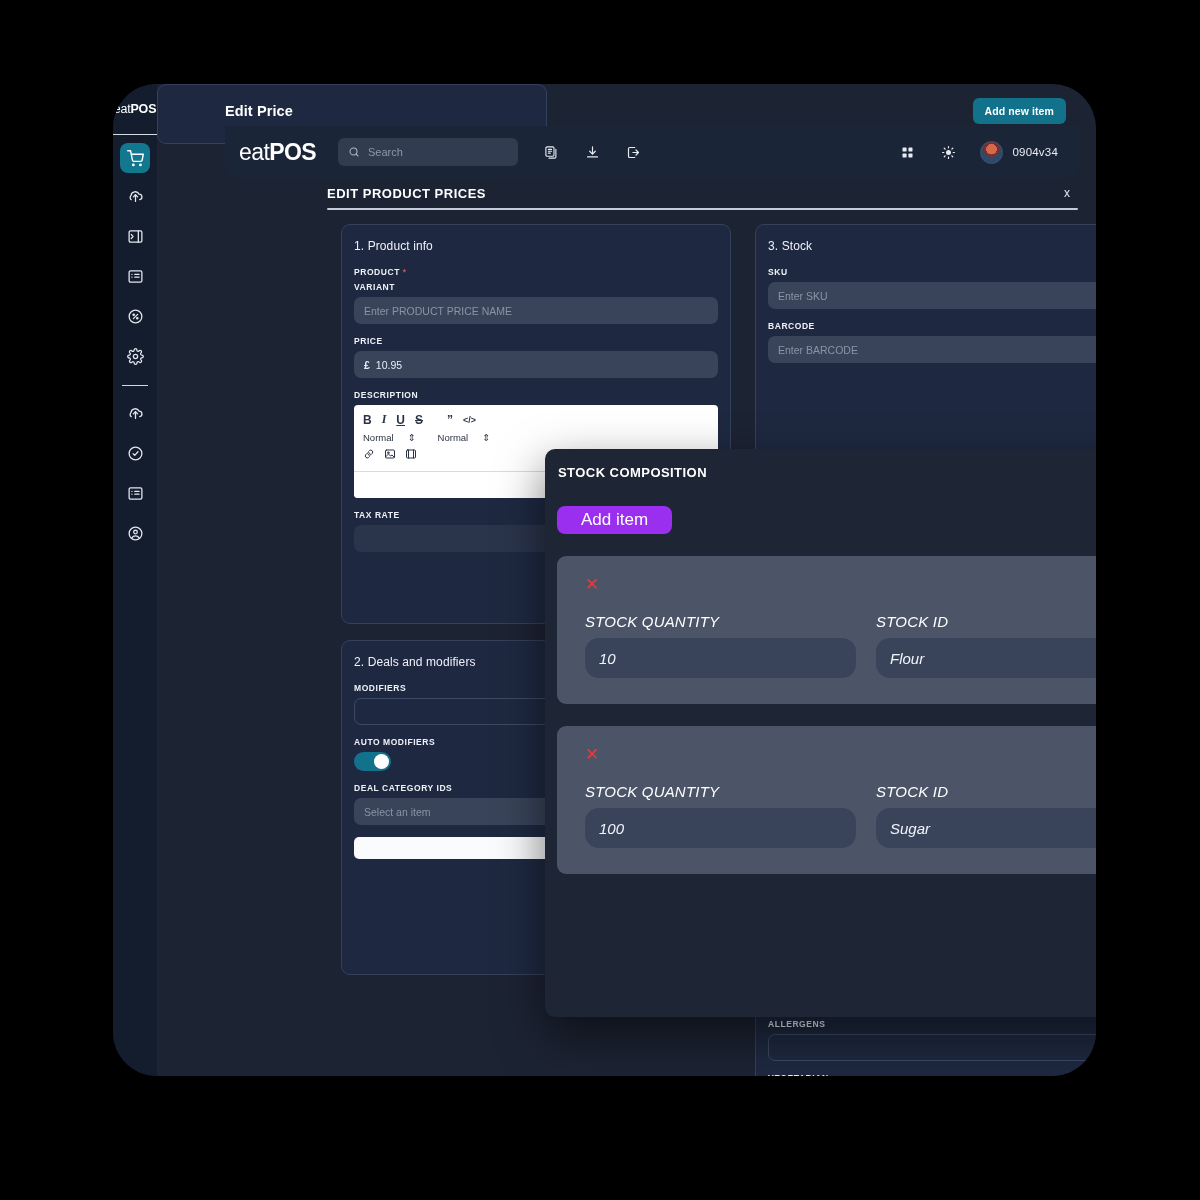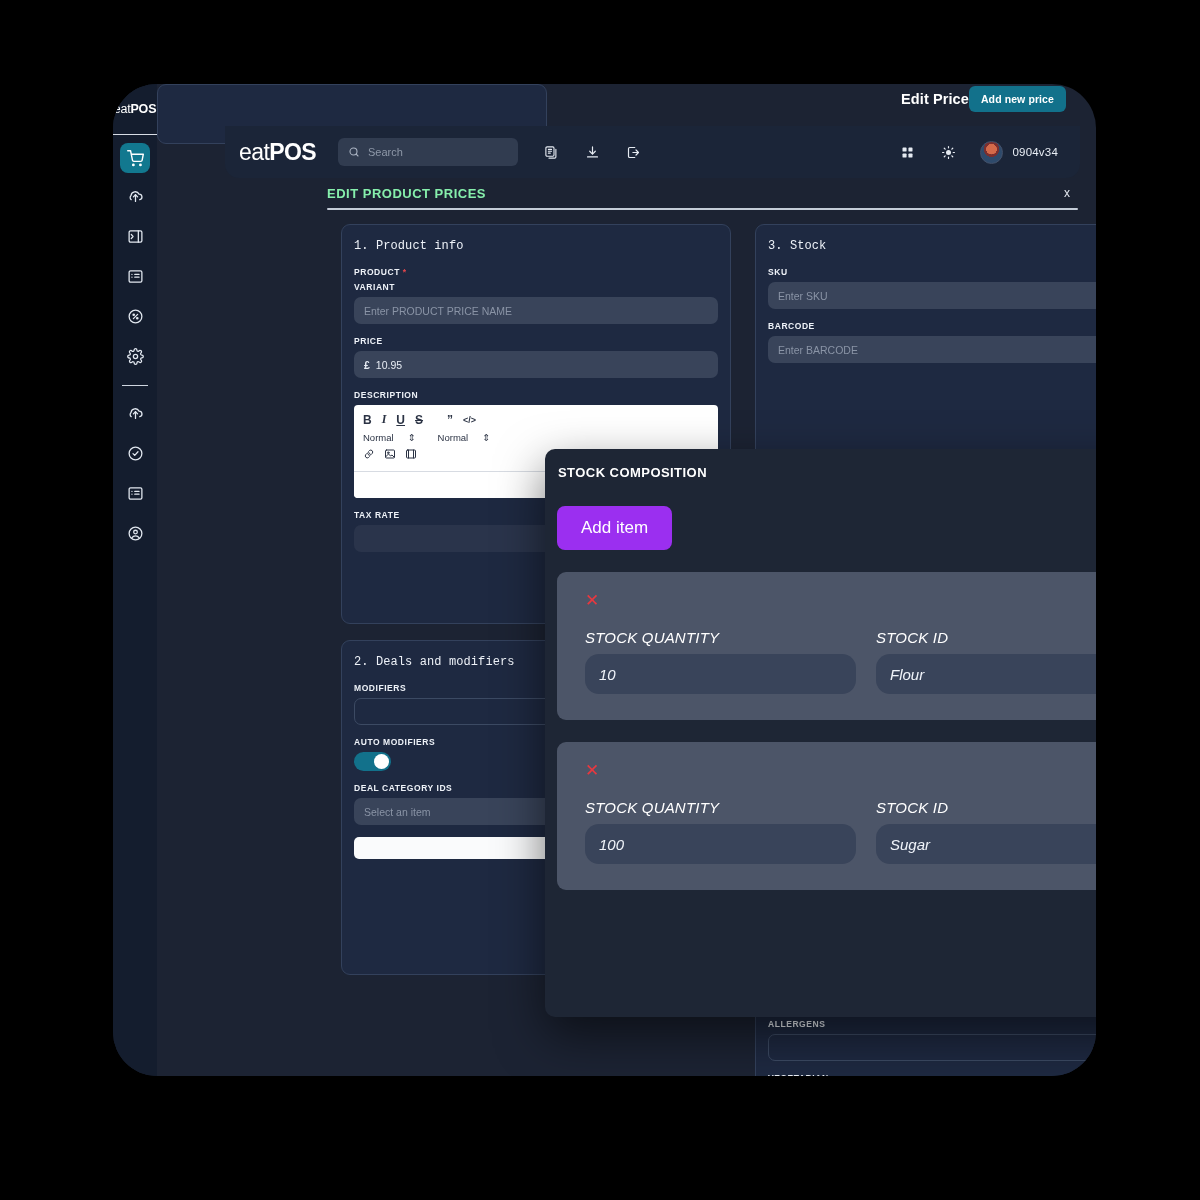--- a/index.html
+++ b/index.html
@@ -54,22 +54,22 @@
 
   
   #main {
     position: absolute;
     left: 44px; top: 0; right: 0; bottom: 0;
   }
 
   
   #page-title-bar {
     position: absolute;
-    left: 68px; top: 0; right: 30px; height: 30px;
-    display: flex; align-items: center; justify-content: flex-end;
+    left: 68px; top: 12px; right: 30px; height: 30px;
+    display: flex; align-items: center; justify-content: space-between;
   }
   #page-title {
     color: #fff; font-size: 14.5px; font-weight: 700; letter-spacing: .1px;
   }
   #add-new-price {
     background: #12718b; color: #ffffff;
     font-size: 10.5px; font-weight: 700;
     padding: 7px 12px; border: none; border-radius: 6px;
     letter-spacing: .1px; cursor: pointer;
   }
@@ -112,21 +112,21 @@
     background: radial-gradient(circle at 50% 34%, #d46a4a 0 30%, #7a2f2f 31% 44%, #2e4a6b 45% 100%);
     border: 1px solid #44516a;
   }
   #username { color:#e9eef5; font-size: 11.5px; margin-left: 9px; letter-spacing:.2px; }
 
   
   #section-header {
     position: absolute; left: 170px; top: 100px; right: 18px; height: 32px;
   }
   #section-title {
-    color:#86efac; font-size:13px; font-weight:700; letter-spacing:.5px;
+    color:#ffffff; font-size:13px; font-weight:700; letter-spacing:.5px;
     position:absolute; left:0; top:2px;
   }
   #close-x {
     position:absolute; right: 8px; top:2px;
     color:#e5eaf2; font-size:12px; cursor:pointer;
   }
   #section-rule {
     position:absolute; left:0; right:0; top:24px; height:1.5px;
     background:#c4ccd8; border-radius:2px;
   }
@@ -135,21 +135,20 @@
   .card {
     position: absolute;
     background: #1e2941;
     border: 1px solid #33415c;
     border-radius: 9px;
     padding: 14px 12px;
   }
   .card-title {
     color: #eef2f8; font-size: 12px; font-weight: 400; margin-bottom: 14px;
     letter-spacing: .1px;
-    font-family: Liberation Mono, monospace;
   }
   .fld-label {
     color: #eef2f8; font-size: 8.5px; font-weight: 700;
     letter-spacing: .55px; margin-bottom: 5px;
   }
   .fld-label .req { color:#e4464b; }
   .fld {
     width: 100%; height: 27px;
     background: #39445a; border: none; border-radius: 7px;
     color: #e7ecf4; font-size: 10.5px; padding: 0 10px;
@@ -222,21 +221,21 @@
     overflow: hidden;
   }
   #modal-title {
     color:#ffffff; font-size: 13px; font-weight: 700; letter-spacing:.45px;
     margin: 16px 0 0 13px;
   }
   #add-item-btn {
     margin: 26px 0 0 12px;
     background: #9b2ff0; color:#fff;
     border:none; border-radius: 8px;
-    font-size: 17px; padding: 12px 24px;
+    font-size: 17px; padding: 4px 24px;
     font-family:"Liberation Sans", sans-serif; cursor:pointer;
   }
   .stock-row {
     margin: 22px 12px 0;
     background: #4c5568; border-radius: 9px;
     padding: 18px 28px 26px;
     position: relative;
   }
   .row-remove {
     color:#e8383f; font-size: 17px; font-weight: 400;
@@ -337,21 +336,21 @@
           <circle cx="12" cy="10" r="2.6"></circle>
           <path d="M6.8 18.4a6 6 0 0 1 10.4 0"></path>
         </svg>
     </div>
   </div>
 
   <div id="main">
 
     <div id="page-title-bar">
       <div id="page-title">Edit Price</div>
-      <button id="add-new-price">Add new price</button>
+      <button id="add-new-price">Add new item</button>
     </div>
 
     <div id="topbar">
       <div id="brand">
         <span class="lt">eat</span><span class="hv">POS</span>
       </div>
 
       <div id="search-box">
         <svg viewBox="0 0 24 24" fill="none" stroke="currentColor" stroke-width="2.2" stroke-linecap="round">
             <circle cx="11" cy="11" r="7"></circle>

